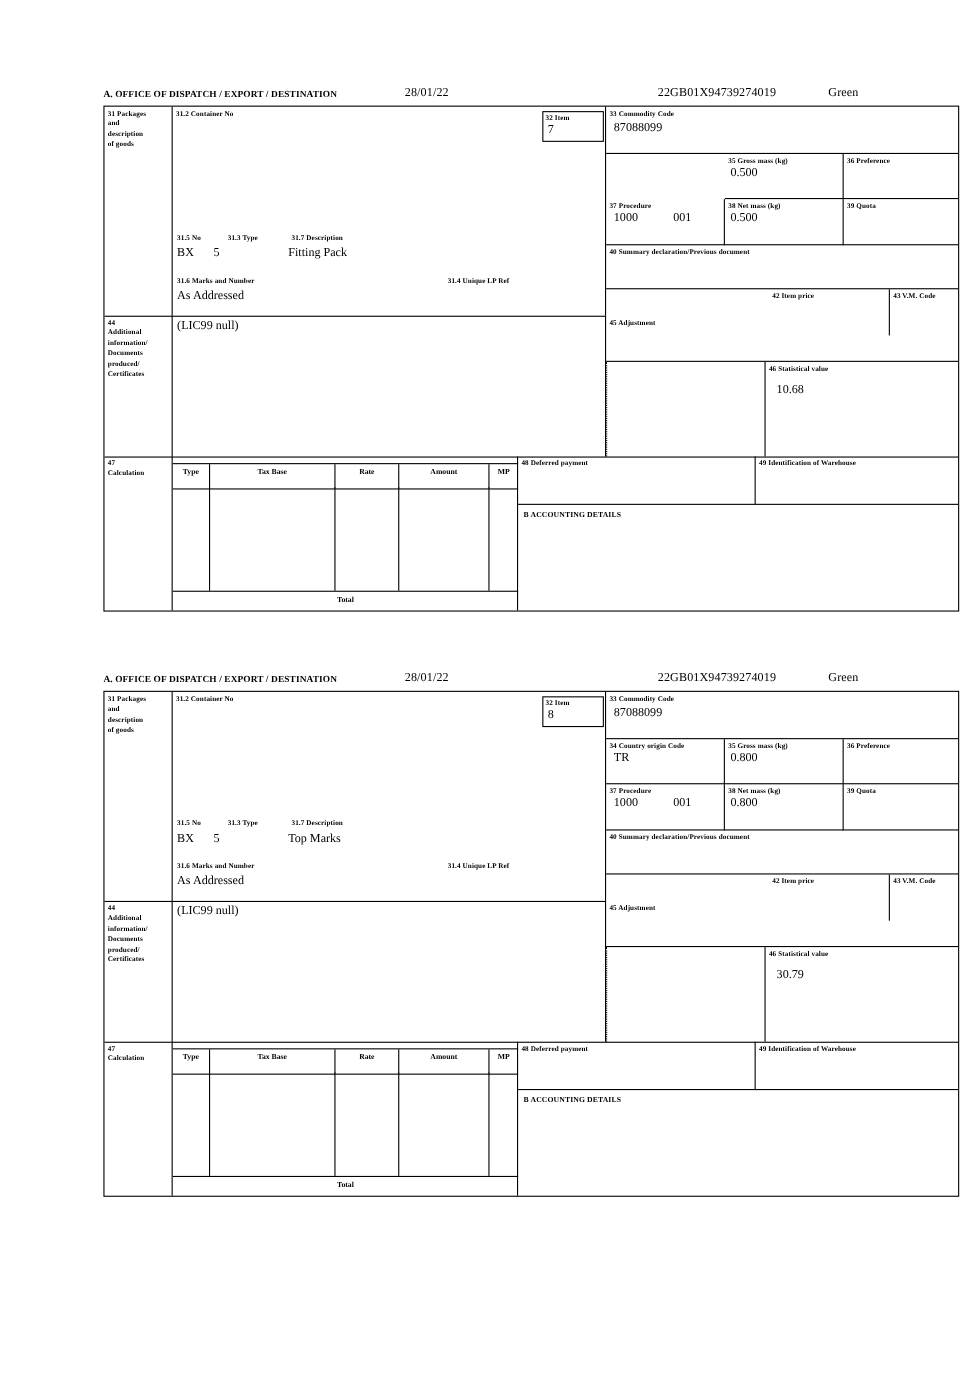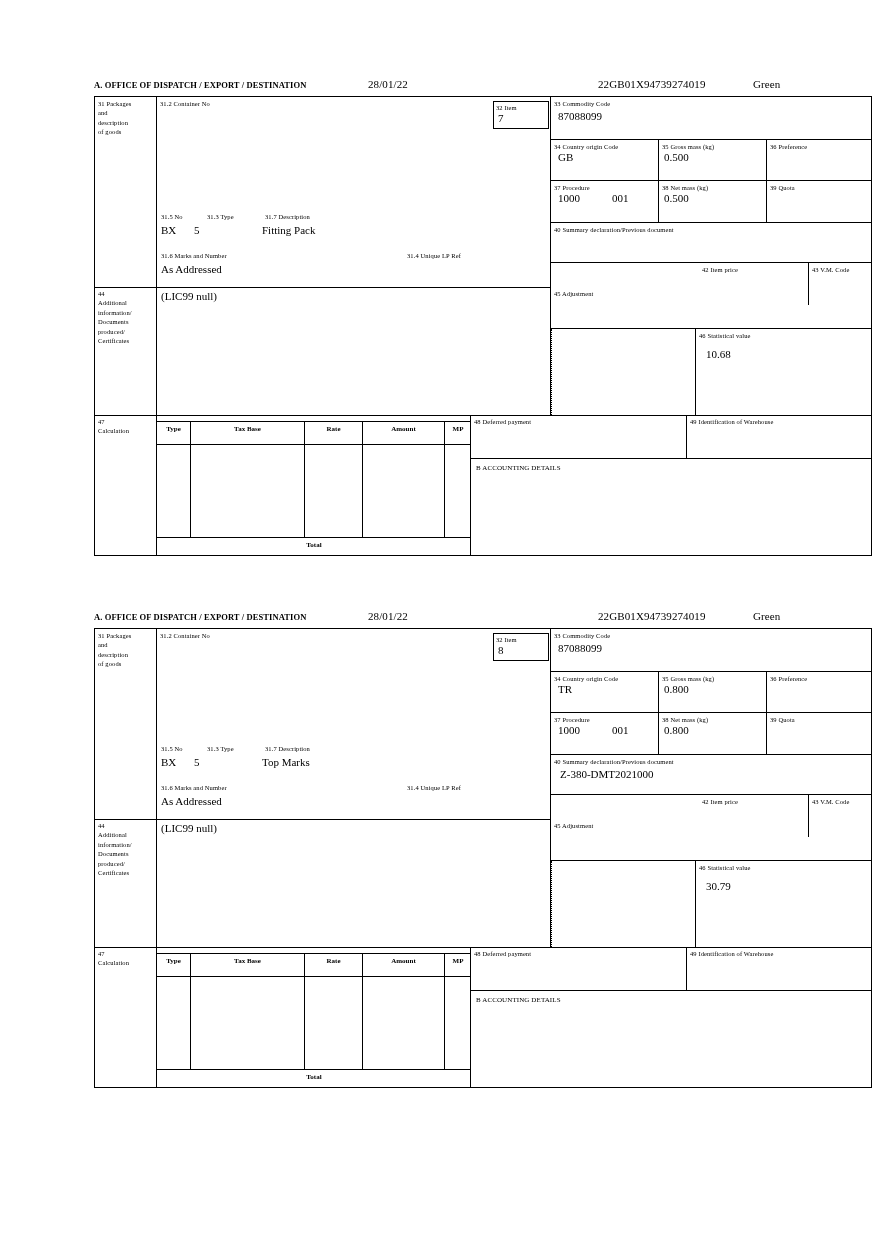--- a/index.html
+++ b/index.html
@@ -59,21 +59,21 @@
   }
 
   
   .box {
     position: relative;
     border: 1px solid #000;
     width: 776px;
   }
   .lbl {
     font-size: 6.5px;
-    font-weight: normal;
+    font-weight: bold;
     line-height: 1.45;
     letter-spacing: 0.1px;
   }
   .val {
     font-size: 11px;
     font-family: "Liberation Serif", serif;
   }
   .cell {
     position: absolute;
     box-sizing: border-box;
@@ -156,24 +156,20 @@
         <div class="cell" style="left:398px; top:4px; width:56px; height:28px; border:1px solid #000;">
           <div class="lbl" style="padding:1px 2px;">32 Item</div>
           <div class="val" style="padding-left:4px; line-height:1;">7</div>
         </div>
 
         <div class="cell" style="left:456px; top:0; width:320px; height:43px; border-bottom:1px solid #000;">
           <div class="lbl pad">33 Commodity Code</div>
           <div class="val" style="padding-left:7px; padding-top:2px;">87088099</div>
         </div>
 
-        <div class="cell" style="left:456px; top:43px; width:108px; height:41px; border-bottom:1px solid #000; border-right:1px solid #000;">
-          <div class="lbl pad">34 Country origin Code</div>
-          <div class="val" style="padding-left:7px;">GB</div>
-        </div>
         <div class="cell" style="left:564px; top:43px; width:108px; height:41px; border-bottom:1px solid #000; border-right:1px solid #000;">
           <div class="lbl pad">35 Gross mass (kg)</div>
           <div class="val" style="padding-left:5px;">0.500</div>
         </div>
         <div class="cell" style="left:672px; top:43px; width:104px; height:41px; border-bottom:1px solid #000;">
           <div class="lbl pad">36 Preference</div>
           <div class="val" style="padding-left:5px;"></div>
         </div>
 
         <div class="cell" style="left:456px; top:84px; width:108px; height:42px; border-bottom:1px solid #000; border-right:1px solid #000;">
@@ -366,21 +362,20 @@
           <div class="lbl pad">38 Net mass (kg)</div>
           <div class="val" style="padding-left:5px;">0.800</div>
         </div>
         <div class="cell" style="left:672px; top:84px; width:104px; height:42px; border-bottom:1px solid #000;">
           <div class="lbl pad">39 Quota</div>
           <div class="val" style="padding-left:5px;"></div>
         </div>
 
         <div class="cell" style="left:456px; top:126px; width:320px; height:40px; border-bottom:1px solid #000;">
           <div class="lbl pad">40 Summary declaration/Previous document</div>
-          <div class="val" style="padding-left:9px; padding-top:2px;">Z-380-DMT2021000</div>
         </div>
 
         <div class="cell" style="left:604px; top:166px; width:110px; height:42px; border-right:1px solid #000;">
           <div class="lbl pad">42 Item price</div>
           <div class="val" style="padding-left:5px;"></div>
         </div>
         <div class="cell" style="left:714px; top:166px; width:62px; height:42px;">
           <div class="lbl pad">43 V.M. Code</div>
           <div class="val" style="padding-left:5px;"></div>
         </div>

